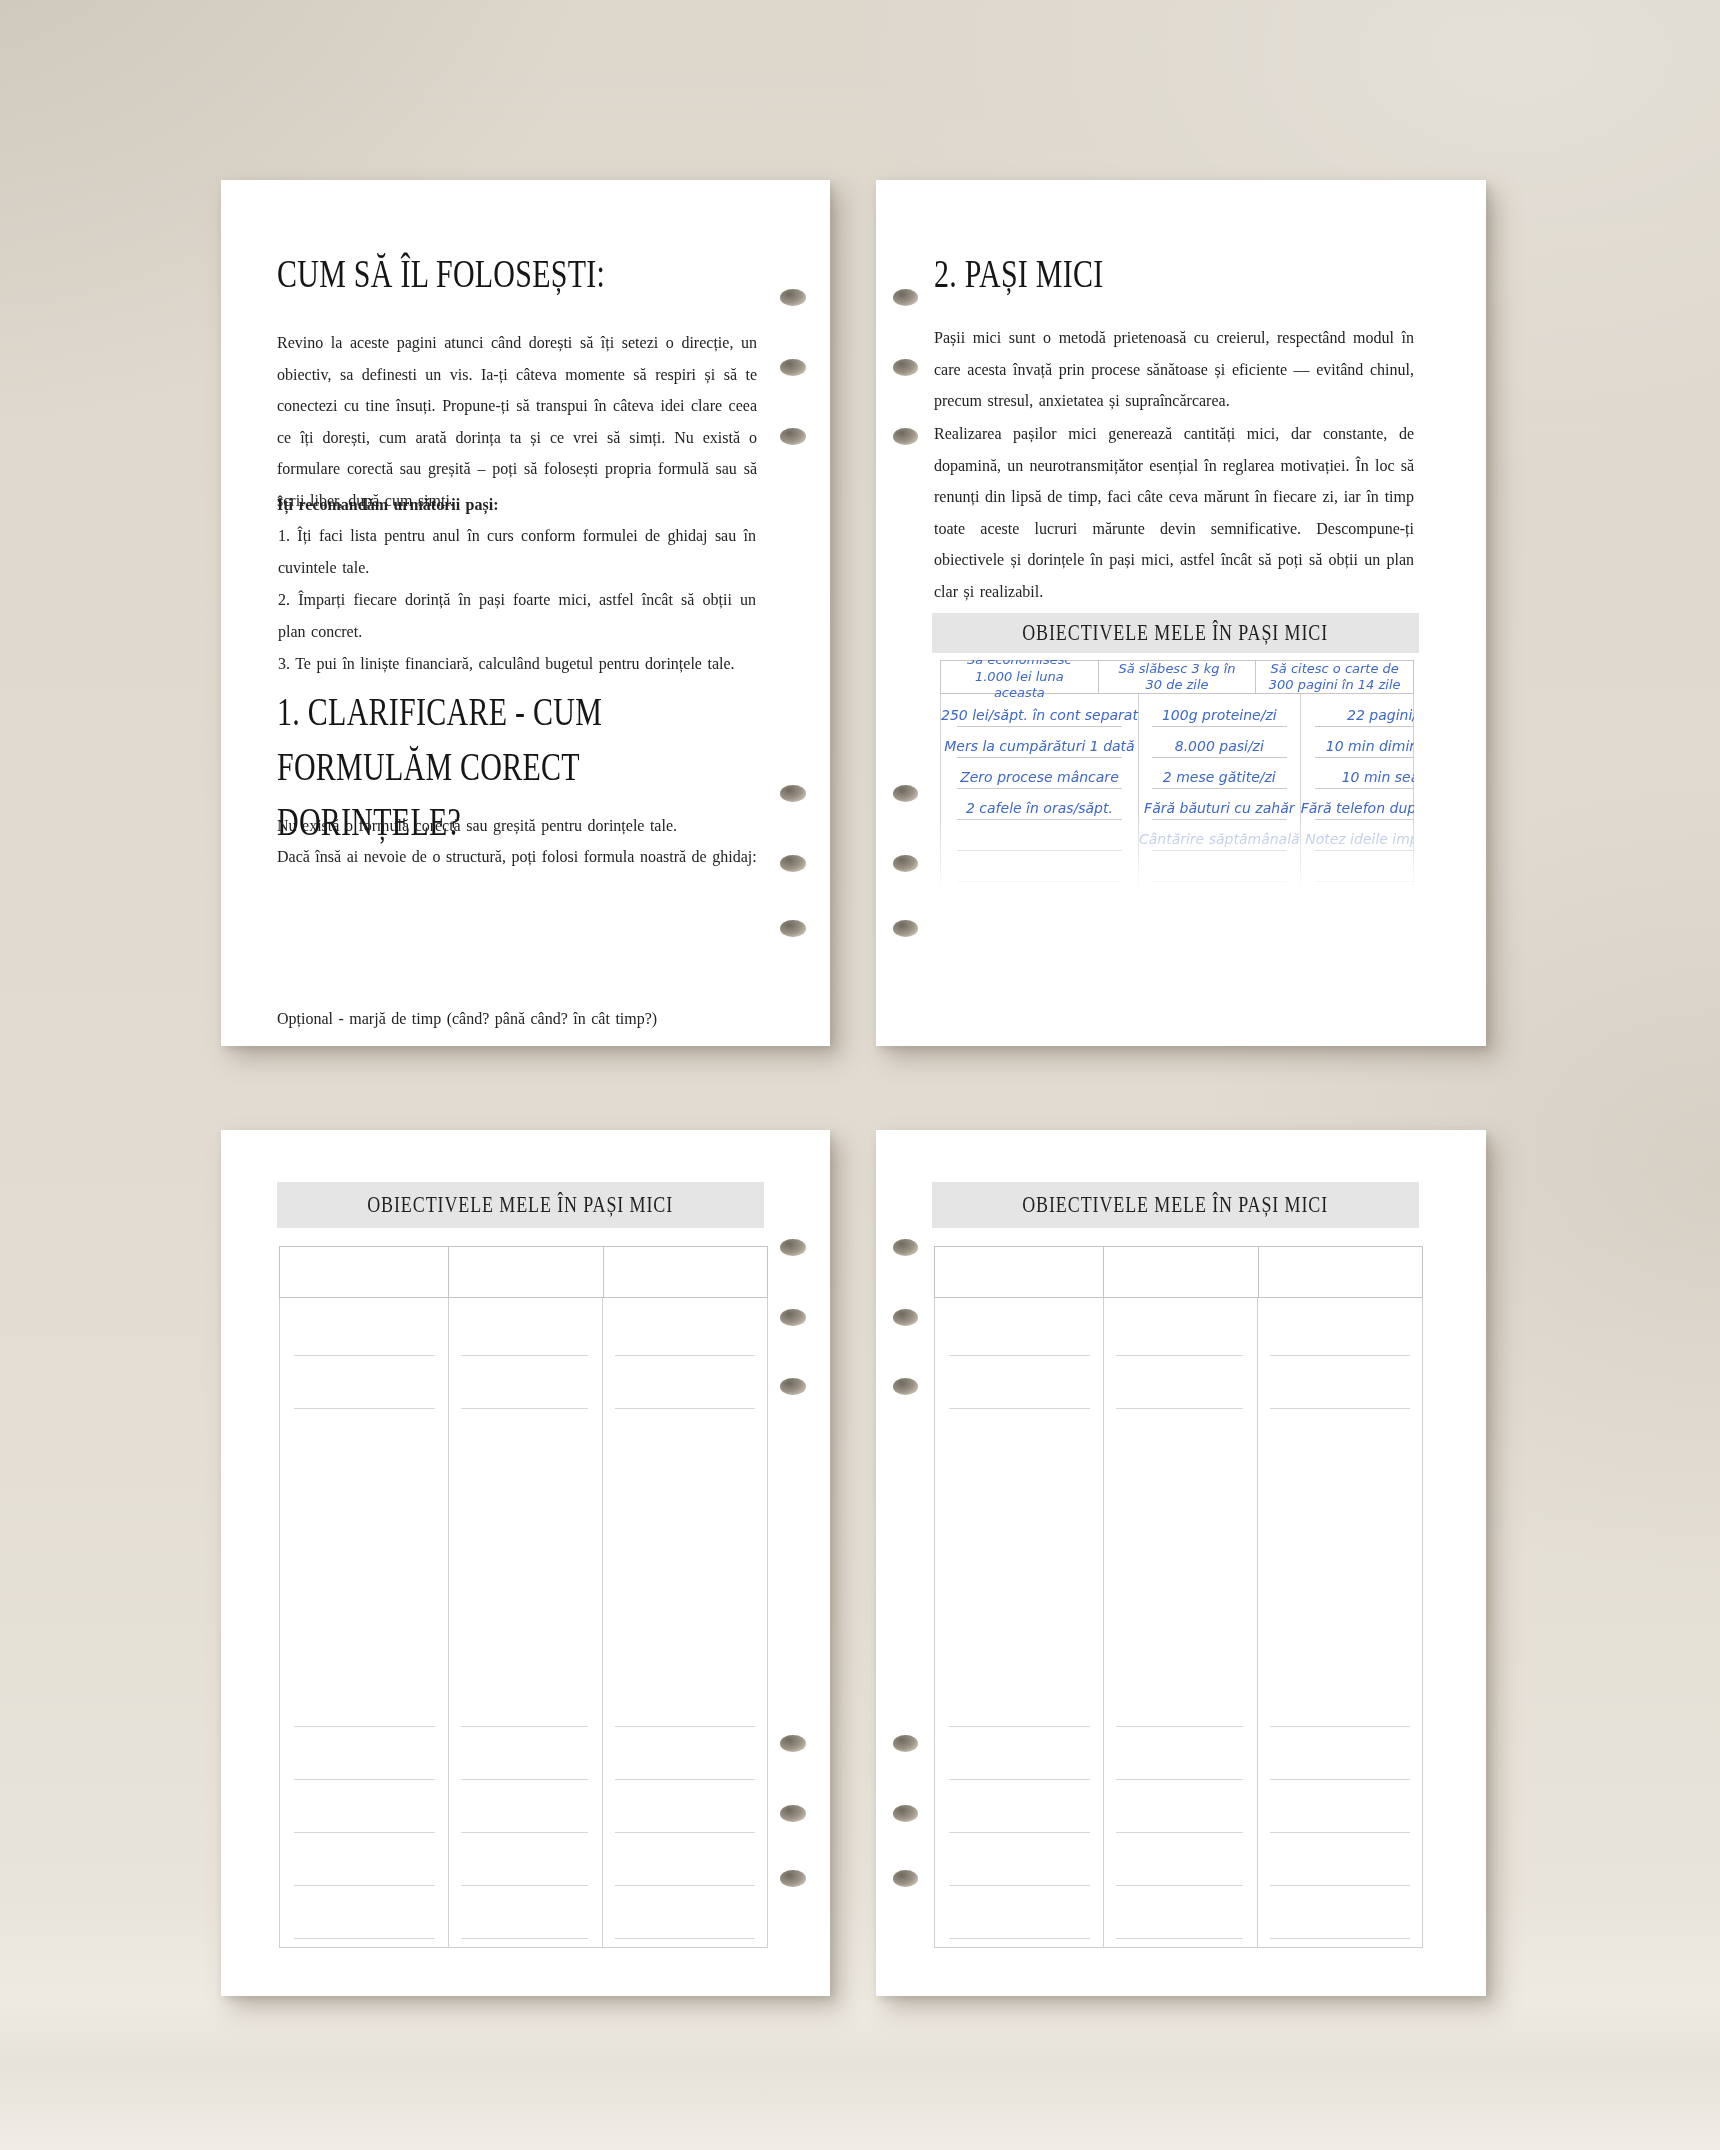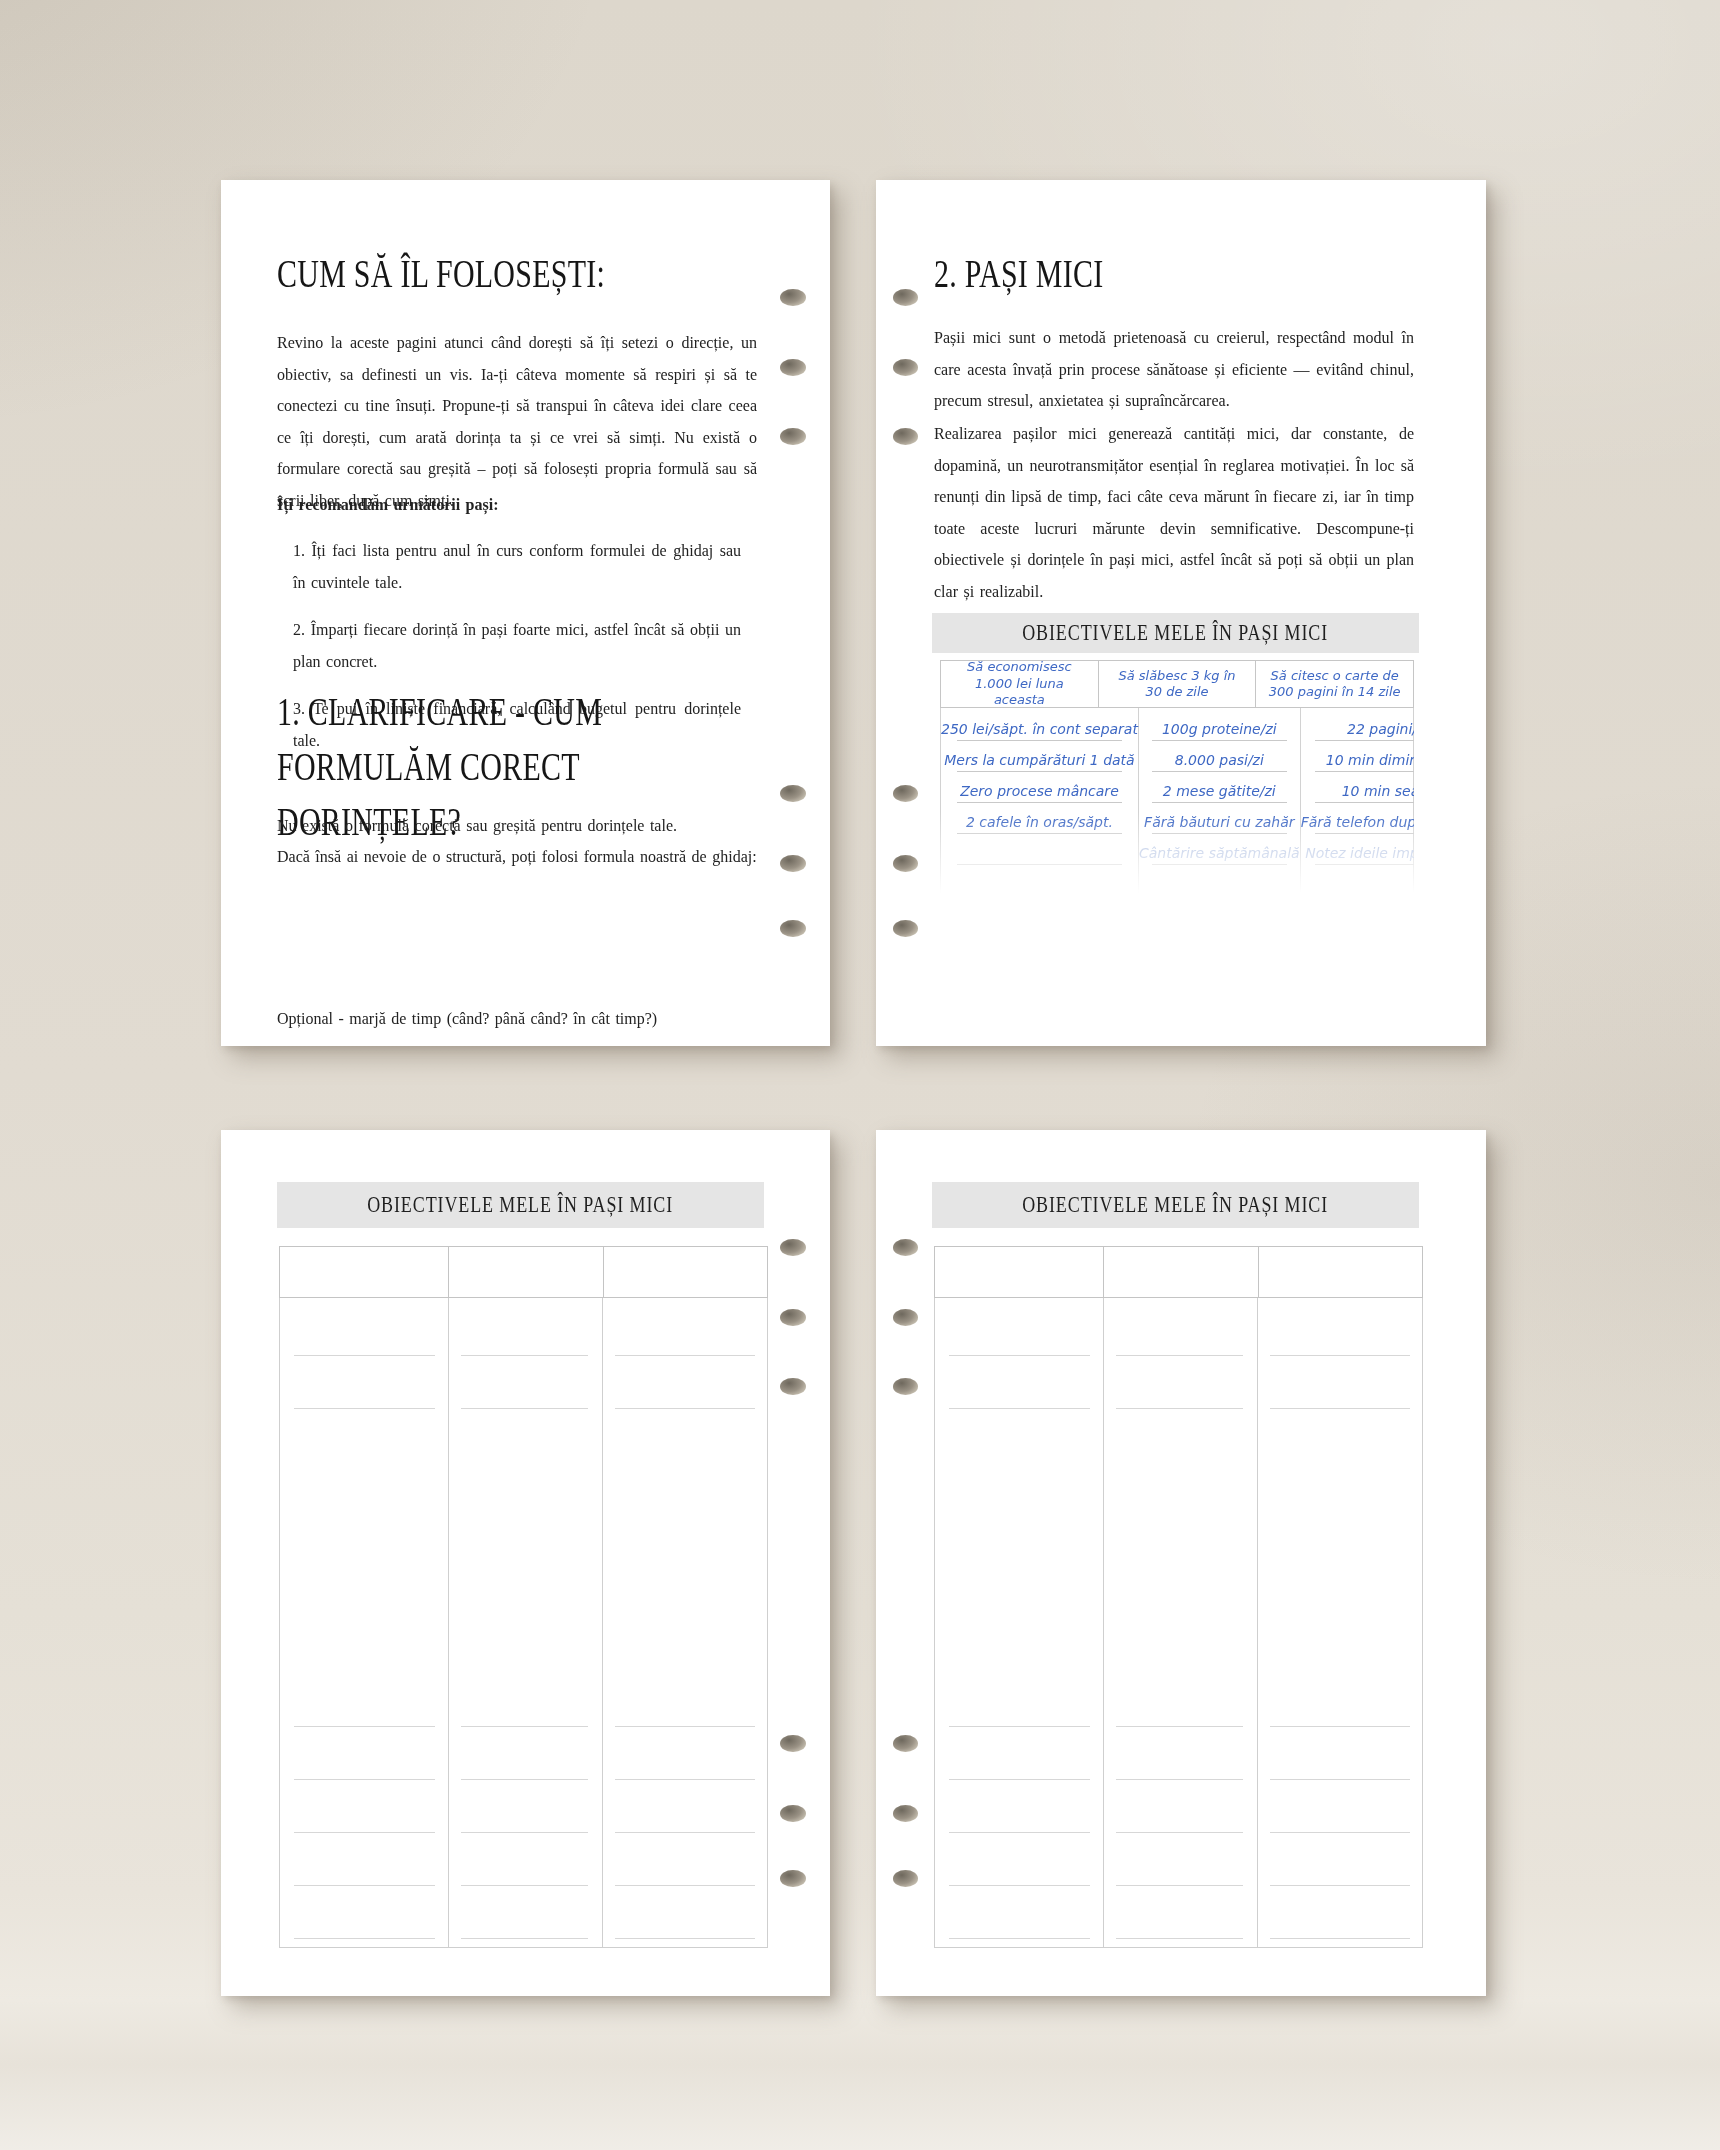--- a/index.html
+++ b/index.html
@@ -29,34 +29,34 @@
   .display{position:absolute;font-family:"Liberation Serif",serif;font-weight:400;color:#161616;
     font-size:41px;line-height:55px;letter-spacing:0.4px;
     transform:scaleX(0.73);transform-origin:0 0;}
   .one-line{white-space:nowrap;}
   .wrap2{width:660px;}
 
   .body-text{position:absolute;font-size:16px;line-height:31.5px;color:#222;
     text-align:justify;word-spacing:1.5px;width:480px;}
   .noj{text-align:left;}
   .bold{font-weight:bold;}
-  .steps p{margin:16px;}
+  .steps p{margin:1px;}
 
   .quote-box{position:absolute;border:1.5px solid #d5d5d5;border-radius:18px;box-sizing:border-box;}
   .quote-line{font-style:italic;font-size:20.6px;line-height:37px;color:#2a2a2a;text-align:center;}
 
   .bar{position:absolute;background:#e5e5e5;display:flex;align-items:center;justify-content:center;}
   .bar-title{font-size:22.5px;letter-spacing:1.1px;color:#1f1f1f;transform:scaleX(0.8);white-space:nowrap;}
 
   .hand{font-family:"DejaVu Sans",sans-serif;font-style:italic;color:#3e68c4;}
   .faded{color:#a8badf;}
 
   
   .t2{position:absolute;left:64px;top:480px;width:474px;height:264px;overflow:hidden;}
-  .t2-header{display:flex;height:48px;border:0.7px solid #c6c6c6;box-sizing:border-box;}
+  .t2-header{display:flex;height:34px;border:0.7px solid #c6c6c6;box-sizing:border-box;}
   .t2-header .goal{flex:1;display:flex;align-items:center;justify-content:center;text-align:center;
     padding:1.5px 9.7px;font-size:13px;line-height:16.5px;border-left:0.7px solid #c6c6c6;}
   .t2-header .goal:first-child{border-left:none;}
   .t2-body{display:flex;height:211px;border-left:0.7px solid #d2d2d2;border-right:0.7px solid #d2d2d2;box-sizing:border-box;}
   .t2-col{flex:1;border-left:0.7px solid #d2d2d2;padding-top:2.2px;}
   .t2-col:first-child{border-left:none;}
   .t2-row{height:31px;position:relative;display:flex;align-items:flex-end;justify-content:center;
     padding-bottom:4.5px;box-sizing:border-box;font-size:14px;white-space:nowrap;}
   .t2-row::after{content:"";position:absolute;left:8%;right:8%;bottom:0;border-bottom:1px solid #c9c9c9;}
   .t2-fade{position:absolute;left:-1.5px;right:-1.5px;bottom:0;height:112px;

